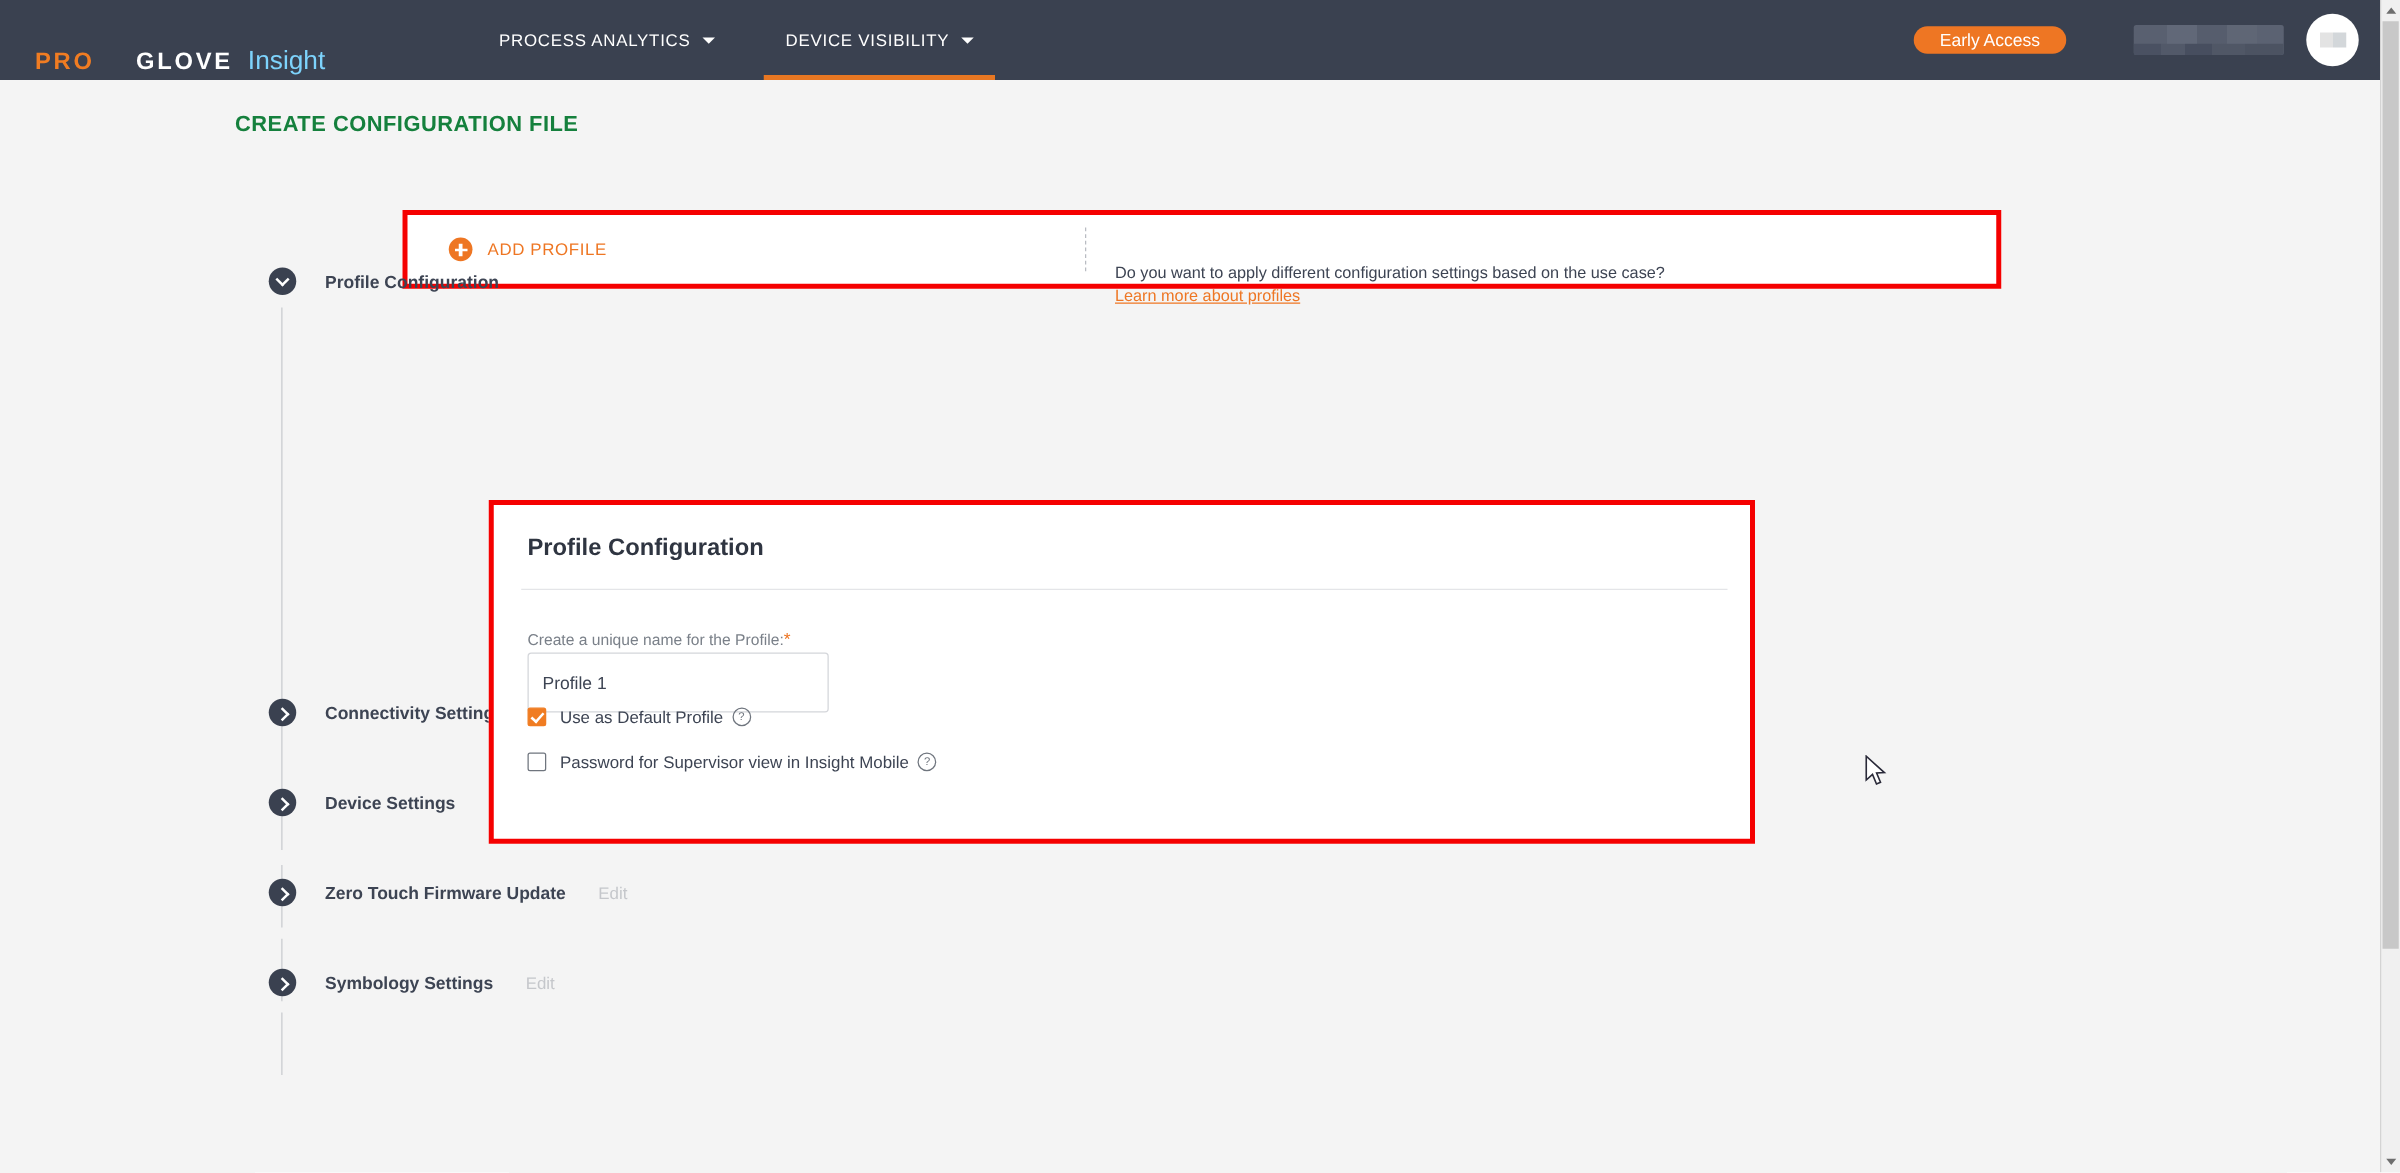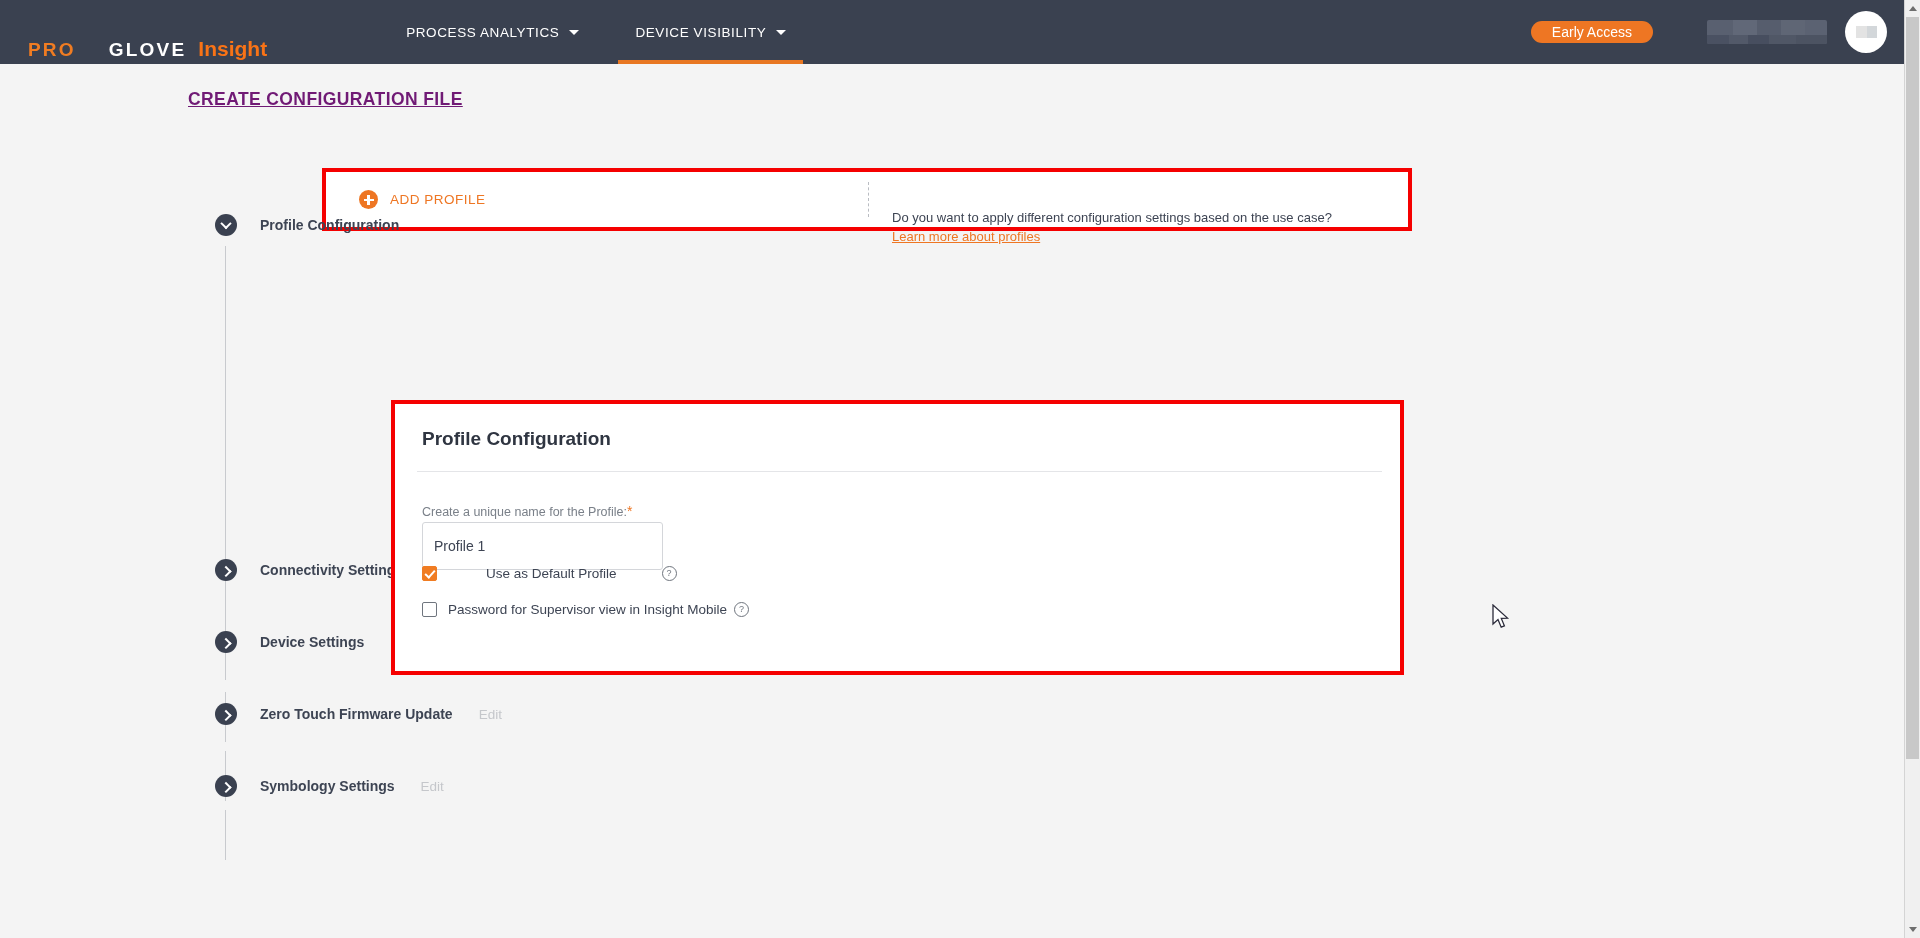--- a/index.html
+++ b/index.html
@@ -27,21 +27,21 @@
     align-items: center;
   }
   .brand {
     display: flex;
     align-items: baseline;
     margin-left: 28px;
     white-space: nowrap;
   }
   .brand .pro { color: #f07c22; font-weight: bold; font-size: 19px; letter-spacing: 2.2px; }
   .brand .glove { color: #ffffff; font-weight: bold; font-size: 19px; letter-spacing: 2.2px; margin-left: 33px; }
-  .brand .insight { color: #f97316; font-size: 21px; margin-left: 12px; font-weight: 700; margin-top: 34px; }
+  .brand .insight { color: #7dd3fc; font-size: 21px; margin-left: 12px; font-weight: 400; margin-top: 34px; }
 
   .mainnav {
     display: flex;
     align-items: center;
     height: 64px;
     margin-left: 122px;
   }
   .navitem {
     position: relative;
     height: 64px;
@@ -138,31 +138,30 @@
     width: 1905px;
     bottom: 0;
     background: #f4f4f4;
   }
   .page-title {
     position: absolute;
     left: 188px;
     top: 25px;
     font-size: 17.5px;
     font-weight: bold;
-    color: #701a75;
+    color: #15803d;
     letter-spacing: .4px;
-    text-decoration: underline;
   }
 
   
   .addprofile-wrap {
     position: absolute;
     left: 322px;
     top: 104px;
-    width: 1090px;
+    width: 1279px;
     height: 63px;
     background: #ffffff;
     border: 4px solid #f50000;
     box-sizing: border-box;
     display: flex;
     align-items: center;
   }
   .add-profile-btn {
     display: flex;
     align-items: center;
@@ -315,21 +314,21 @@
     color: #3d4453;
     font-family: "Liberation Sans", sans-serif;
     background: #ffffff;
     outline: none;
   }
   .cb-row {
     position: absolute;
     display: flex;
     align-items: center;
   }
-  .cb-row.r1 { left: 27px; top: 162px; gap: 38px; }
+  .cb-row.r1 { left: 27px; top: 162px; }
   .cb-row.r2 { left: 27px; top: 198px; justify-content: space-between; }
   .cbox {
     width: 15px; height: 15px;
     box-sizing: border-box;
     border-radius: 2px;
     flex: none;
     cursor: pointer;
     position: relative;
   }
   .cbox.unchecked { border: 1.6px solid #6f757e; background: #ffffff; }

